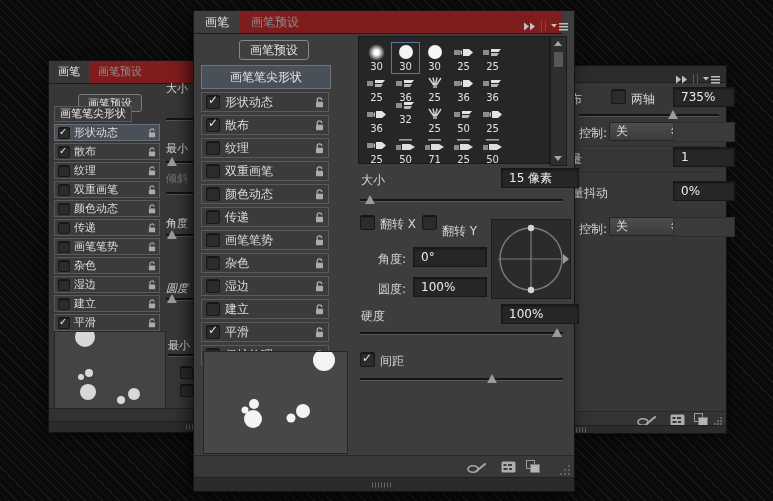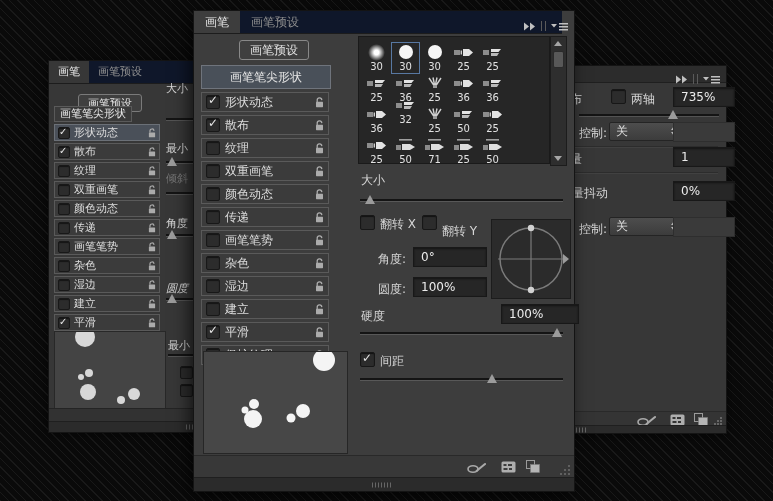--- a/index.html
+++ b/index.html
@@ -9,21 +9,21 @@
     background-image:repeating-linear-gradient(45deg,#191919 0 1px,rgba(0,0,0,0) 1px 6px);
     font-family:"DejaVu Sans",sans-serif;
     -webkit-font-smoothing:antialiased;
   }
   .panel{position:absolute;border:1px solid #141414;}
   #left-panel{left:48px;top:60px;width:330px;height:371px;background:#373737;z-index:1;box-shadow:0 2px 10px rgba(0,0,0,.55);}
   #right-panel{left:420px;top:65px;width:305px;height:367px;background:#373737;z-index:2;box-shadow:0 2px 10px rgba(0,0,0,.55);}
   #front-panel{left:193px;top:10px;width:380px;height:480px;background:#3d3d3d;z-index:3;box-shadow:-4px 5px 16px rgba(0,0,0,.65);}
 
   
-  .ptabbar{position:absolute;left:0;top:0;right:12px;height:22px;background:#0f172a;display:flex;border-bottom:1px solid #1c1c1c;}
+  .ptabbar{position:absolute;left:0;top:0;right:12px;height:22px;background:#7f1d1d;display:flex;border-bottom:1px solid #1c1c1c;}
   .ptab{padding:0 11px;font-size:12px;line-height:22px;color:#8f8f8f;}
   .ptab.active{background:#3d3d3d;color:#e4e4e4;}
   #left-panel .ptab{font-size:11px;padding:0 9px;}
   #left-panel .ptab.active{background:#373737;}
   .panel-icons{position:absolute;display:flex;align-items:center;gap:5px;}
   #fp-tab-icons{right:6px;top:5px;}
   #rp-title-icons{right:6px;top:3px;}
   .vsep{width:3px;height:10px;border-left:1px solid #5a5a5a;border-right:1px solid #5a5a5a;}
 
   
@@ -698,20 +698,21 @@
           <div class="num">50</div>
         </div>
       </div>
     <div id="brush-scrollbar">
       <span class="sb-arrow sb-up"></span>
       <span class="sb-thumb"></span>
       <span class="sb-arrow sb-down"></span>
     </div>
 
     <span class="fp-label" style="left:167px;top:161px">大小</span>
+    <span class="input" style="left:307px;top:157px;width:62px">15 像素</span>
     <div class="track" style="left:166px;top:188px;width:203px">
       <span class="thumb" id="fp-size-thumb" style="left: 5%;"></span>
     </div>
 
     <span class="cbx" style="left:166px;top:204px"></span>
     <span class="fp-label" style="left:186px;top:205px">翻转 X</span>
     <span class="cbx" style="left:228px;top:204px"></span>
     <span class="fp-label" style="left:248px;top:212px">翻转 Y</span>
 
     <span class="fp-label" style="left:170px;top:240px;width:42px;text-align:right">角度:</span>

